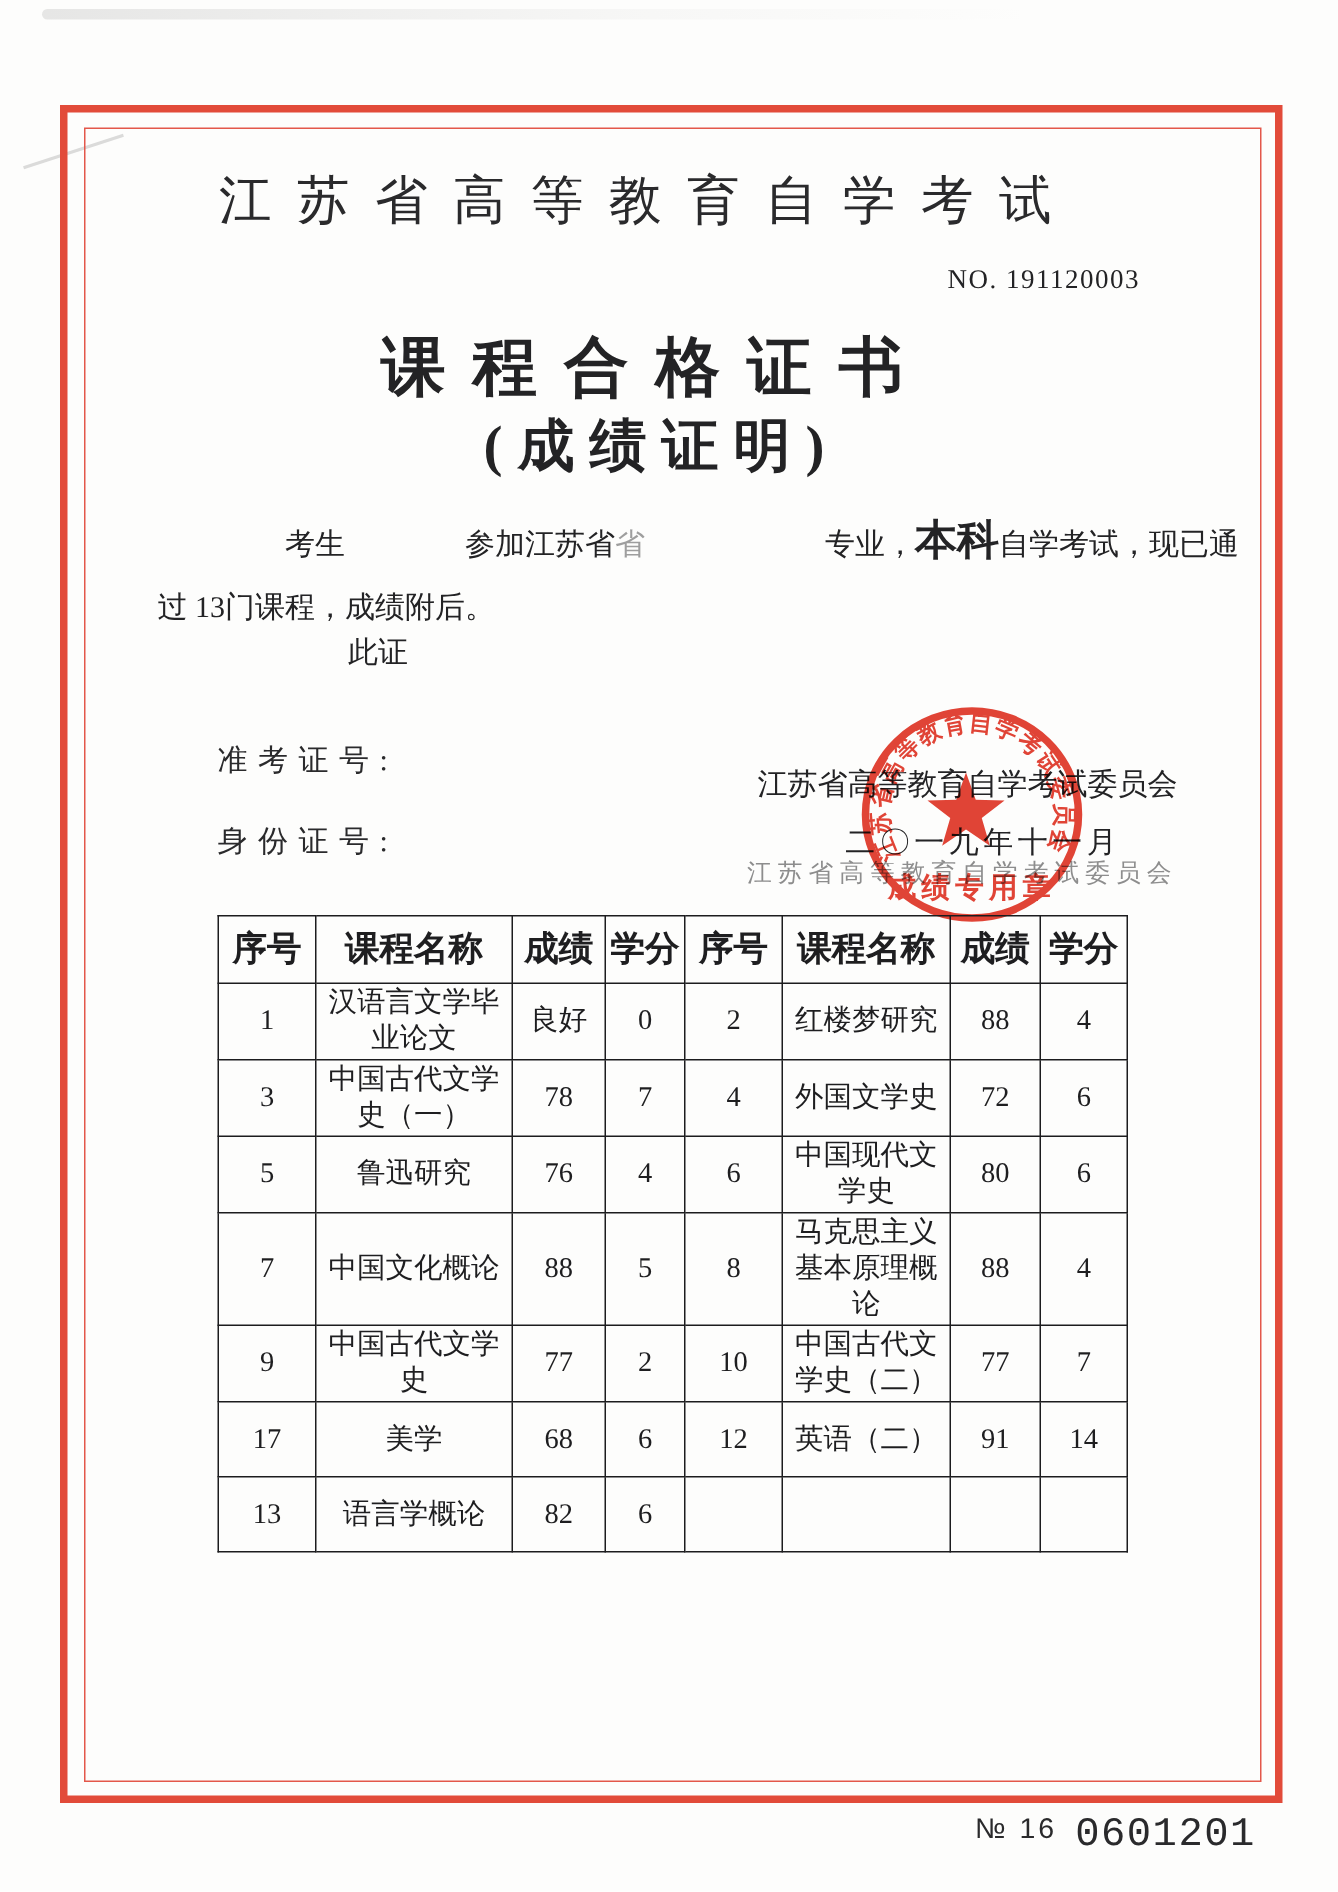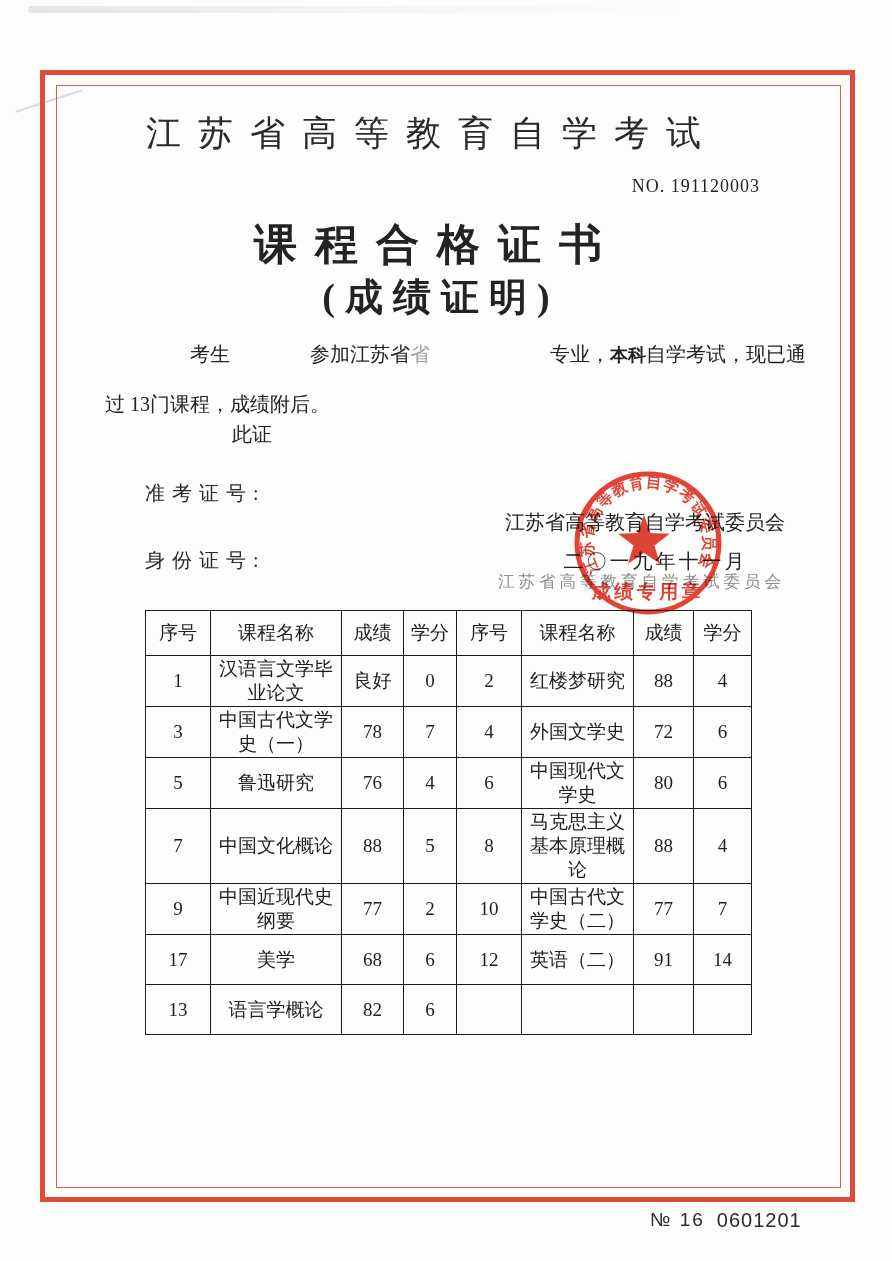--- a/index.html
+++ b/index.html
@@ -53,25 +53,25 @@
     font-weight:700;color:#232325;white-space:nowrap;
   }
   .body-line{position:absolute;font-size:20px;color:#232325;white-space:nowrap;}
   .body-line1{left:190px;top:341px;}
   .body-line2{left:105px;top:391px;}
   .body-line3{left:232px;top:421px;}
   .fill-blank{display:inline-block;height:1px;vertical-align:baseline;}
   .blank-name{width:80px;}
   .blank-major{width:120px;}
   .ghost-char{color:#7f7f7f;opacity:.75;}
-  .bold-degree{font-weight:700;font-size:18px;}
+  .bold-degree{font-weight:700;font-size:28px;}
   .id-label{
     position:absolute;left:145px;font-size:20px;letter-spacing:7px;color:#2a2a2c;white-space:nowrap;
   }
-  .id-exam{top:480px;}
+  .id-exam{top:493px;}
   .id-card{top:547px;}
   .issuer-committee{
     position:absolute;left:505px;top:509px;width:268px;text-align:center;
     font-size:20px;color:#232325;white-space:nowrap;
   }
   .issuer-date{
     position:absolute;left:548px;top:548px;width:215px;text-align:center;
     font-size:20px;letter-spacing:3px;color:#232325;white-space:nowrap;
   }
   .issuer-committee-faint{
@@ -86,28 +86,28 @@
     position:absolute;left:145px;top:610px;
     border-collapse:collapse;table-layout:fixed;width:606px;
     font-size:19px;color:#1e1e20;
   }
   .grades-table th,.grades-table td{
     border:1.6px solid #1c1c1e;
     text-align:center;vertical-align:middle;
     padding:1px 2px;line-height:24px;
     overflow:hidden;
   }
-  .grades-table th{font-weight:400;height:42px;font-size:19px;}
+  .grades-table th{font-weight:700;height:42px;font-size:23px;}
   .grades-table td{height:47px;font-weight:400;}
   .serial{
     position:absolute;left:650px;top:1209px;
     display:flex;align-items:flex-start;gap:12px;color:#2a2a2c;
   }
   .serial-prefix{font-size:19px;font-family:"Liberation Sans","DejaVu Sans",sans-serif;letter-spacing:2px;}
-  .serial-number{font-size:20px;font-family:Liberation Sans, sans-serif;letter-spacing:1px;}
+  .serial-number{font-size:27px;font-family:Liberation Mono, monospace;letter-spacing:1px;}
 </style>
 </head>
 <body>
 
 <div class="page">
 
   <div class="scan-smudge-top"></div>
   <div class="scan-scratch"></div>
 
   <div class="frame-outer"></div>
@@ -202,21 +202,21 @@
         <td>中国文化概论</td>
         <td>88</td>
         <td>5</td>
         <td>8</td>
         <td>马克思主义基本原理概论</td>
         <td>88</td>
         <td>4</td>
       </tr>
       <tr>
         <td>9</td>
-        <td>中国近现代史纲要</td>
+        <td>中国古代文学史</td>
         <td>77</td>
         <td>2</td>
         <td>10</td>
         <td>中国古代文学史（二）</td>
         <td>77</td>
         <td>7</td>
       </tr>
       <tr>
         <td>17</td>
         <td>美学</td>

